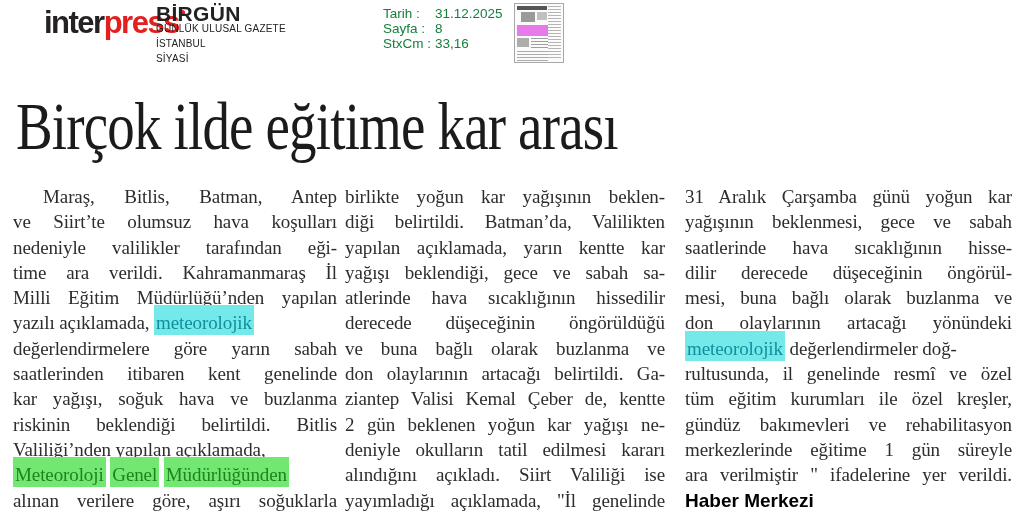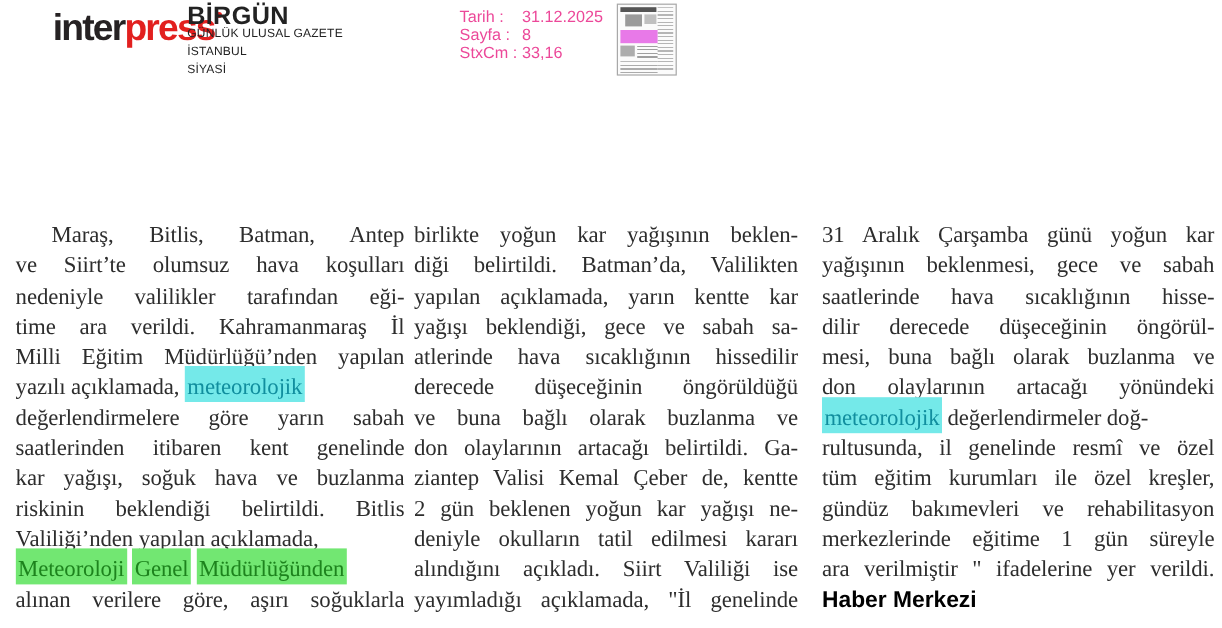--- a/index.html
+++ b/index.html
@@ -25,21 +25,21 @@
   .logo-press { color: var(--brand-red, #e2201f); }
   .logo-mark {
     display: inline-block; width: 5px; height: 5px; border-radius: 50%;
     background: var(--brand-red, #e2201f); vertical-align: top; margin: 4px 0 0 1px;
   }
 
   .pub { position: absolute; left: 156px; top: 6px; line-height: 15px; color: #222; }
   .pub-name { font-weight: bold; font-size: 21px; letter-spacing: 0.3px; }
   .pub-line { font-size: 10px; letter-spacing: 0.2px; }
 
-  .meta { position: absolute; left: 383px; top: 6px; font-size: 13.5px; line-height: 15px; color: #ec4899; }
+  .meta { position: absolute; left: 383px; top: 6px; font-size: 13.5px; line-height: 15px; color: #15803d; }
   .meta-row { display: flex; }
   .meta-label { width: 52px; }
   .meta-value { }
 
   
   .thumb {
     position: absolute; left: 514px; top: 3px; width: 50px; height: 60px;
     background: #fbfbfb; border: 1px solid #a8a8a8; cursor: pointer;
   }
   .thumb-masthead {
@@ -136,20 +136,23 @@
     <div class="thumb-masthead"></div>
     <div class="thumb-col-r"></div>
     <div class="thumb-photo1"></div>
     <div class="thumb-photo2"></div>
     <div class="thumb-band"></div>
     <div class="thumb-block1"></div>
     <div class="thumb-text1"></div>
     <div class="thumb-text2"></div>
   </div>
 
+  <h1 class="headline">
+    <span class="headline-inner">Birçok ilde eğitime kar arası</span>
+  </h1>
 
   <div class="article-body">
     <div class="col col-0">
         <div class="line indent"><span>Maraş, Bitlis, Batman, Antep</span></div>
         <div class="line"><span>ve Siirt’te olumsuz hava koşulları</span></div>
         <div class="line"><span>nedeniyle valilikler tarafından eği-</span></div>
         <div class="line"><span>time ara verildi. Kahramanmaraş İl</span></div>
         <div class="line"><span>Milli Eğitim Müdürlüğü’nden yapılan</span></div>
         <div class="line rag"><span>yazılı açıklamada, </span><span class="hl hl-cyan">meteorolojik</span></div>
         <div class="line"><span>değerlendirmelere göre yarın sabah</span></div>

